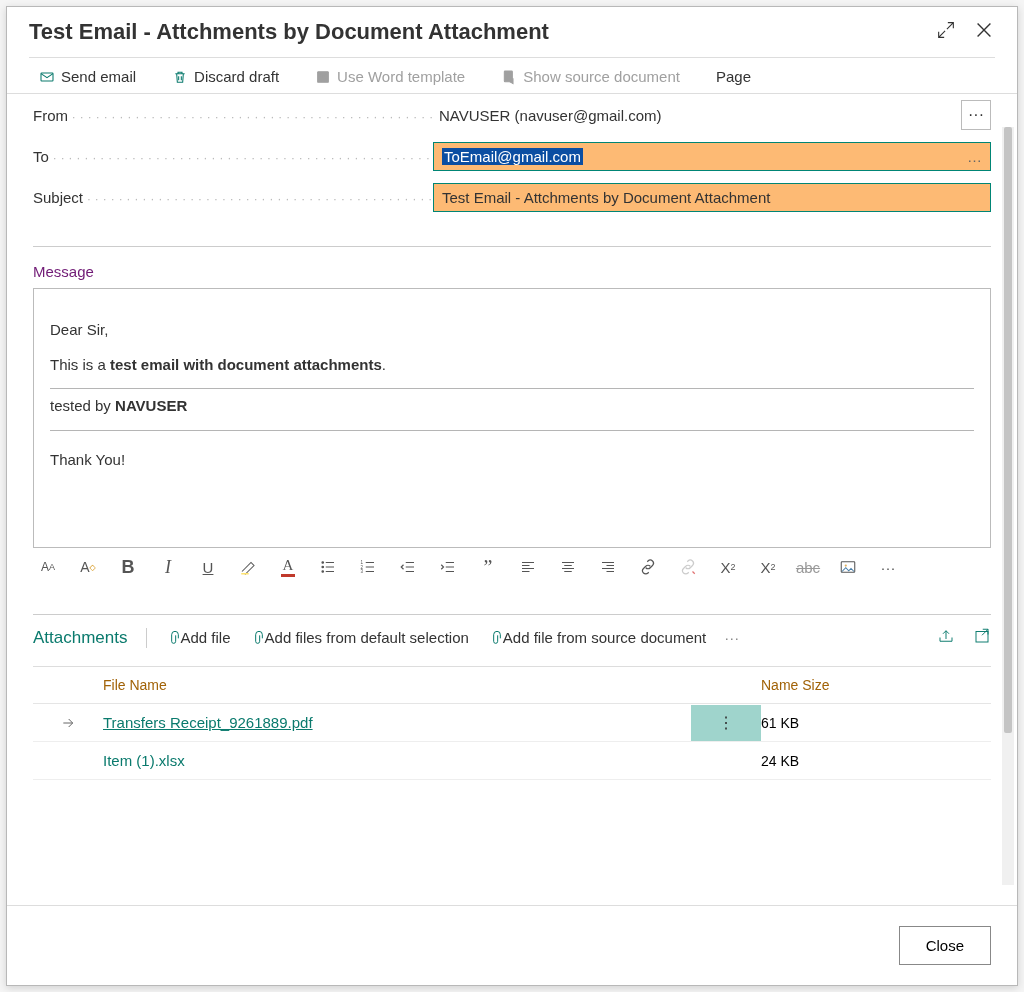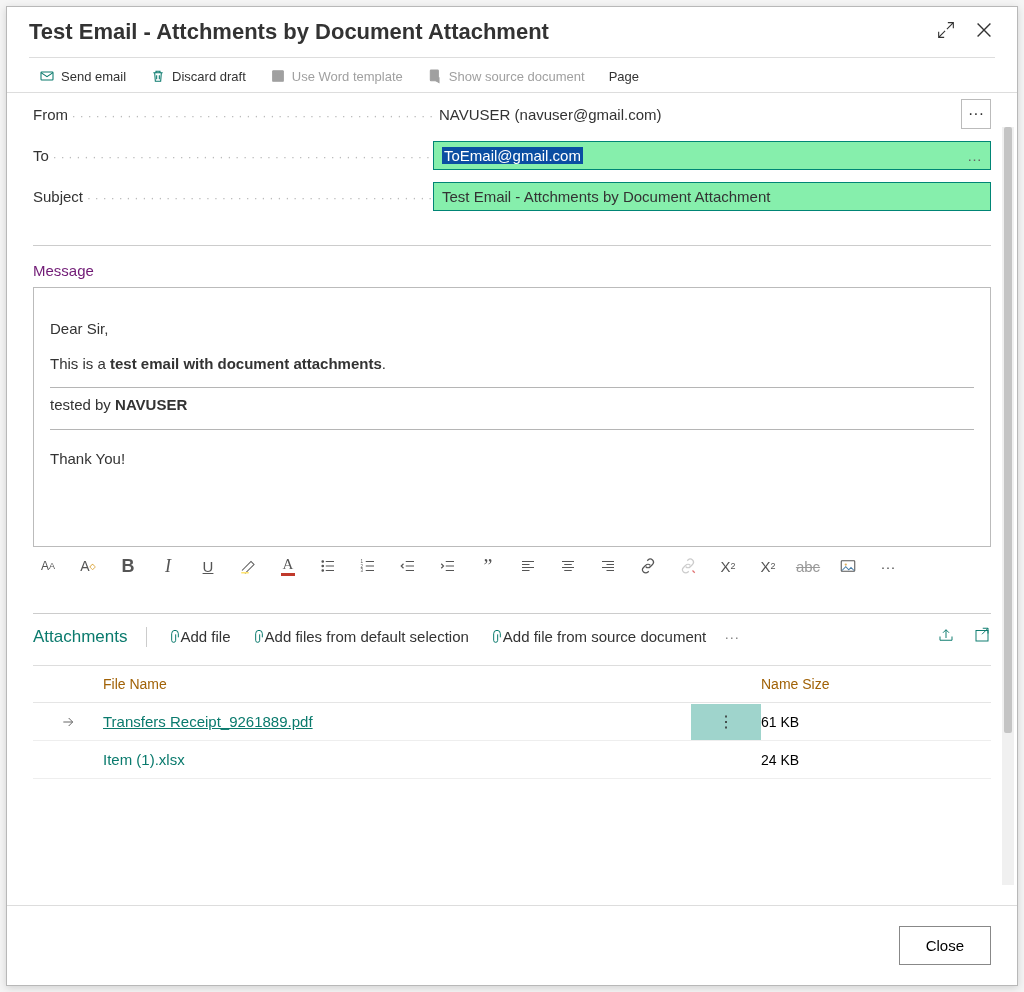--- a/index.html
+++ b/index.html
@@ -34,23 +34,23 @@
   .hdr-icons { display: flex; gap: 16px; align-items: center; }
   .hdr-icons svg { width: 22px; height: 22px; stroke: #333; stroke-width: 1.2; fill: none; cursor: pointer; }
   .close-x svg { stroke-width: 1.5; }
 
   hr.sep { border: none; border-top: 1px solid #ddd; margin: 8px 22px 0 22px; }
 
   .toolbar {
     display: flex;
     align-items: center;
     padding: 10px 22px 8px 32px;
-    gap: 24px;
+    gap: 36px;
     border-bottom: 1px solid #ddd;
-    font-size: 13px;
+    font-size: 15px;
     color: #333;
   }
   .toolbar .tbtn { display: inline-flex; align-items: center; gap: 6px; cursor: pointer; }
   .toolbar .tbtn.disabled { color: #a0a0a0; }
   .toolbar .tbtn svg { width: 16px; height: 16px; }
   .toolbar .tbtn.disabled svg { stroke: #a0a0a0; fill: #a0a0a0; }
 
   .body-scroll {
     flex: 1;
     overflow-y: auto;
@@ -79,21 +79,21 @@
   .fieldvalue { flex: 1; font-size: 15px; color: #333; display: flex; align-items: center; }
   .fieldvalue .static { padding: 4px 6px; }
   .ellip-btn {
     width: 30px; height: 30px; border: 1px solid #bbb; background: #fff;
     display: flex; align-items: center; justify-content: center; cursor: pointer;
     font-size: 16px; color: #333; margin-left: auto;
   }
   .inputbox {
     flex: 1; border: 1px solid #008575; padding: 5px 8px; font-size: 15px;
     display: flex; align-items: center; justify-content: space-between;
-    background: #86efac;
+    background: #fdba74;
   }
   .inputbox .sel { background: #0b4ea2; color: #fff; padding: 0 2px; }
   .inputbox .dots { color: #666; cursor: pointer; }
 
   hr.wide { border: none; border-top: 1px solid #ccc; margin: 28px 26px 16px 26px; }
 
   .msg-label { font-size: 15px; color: #701a75; padding: 0 26px 8px 26px; }
   .editor {
     margin: 0 26px;
     border: 1px solid #bbb;

